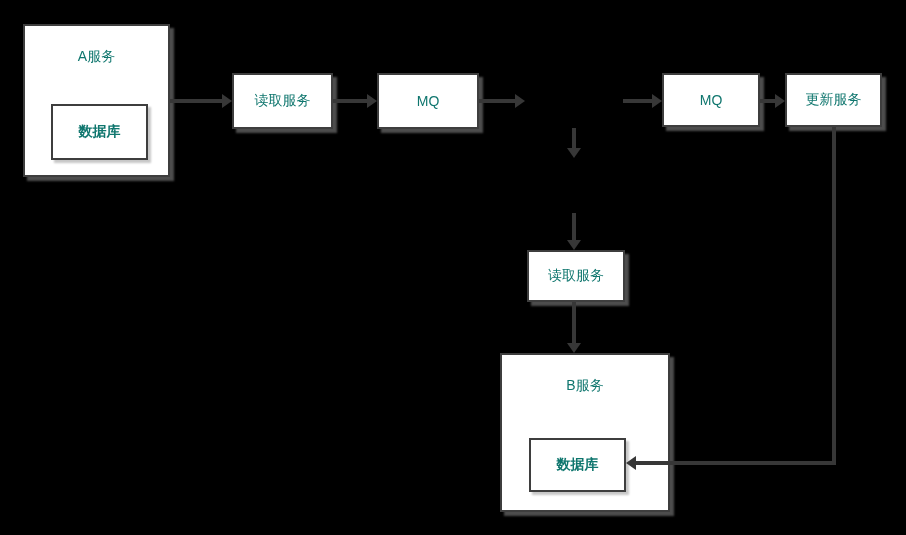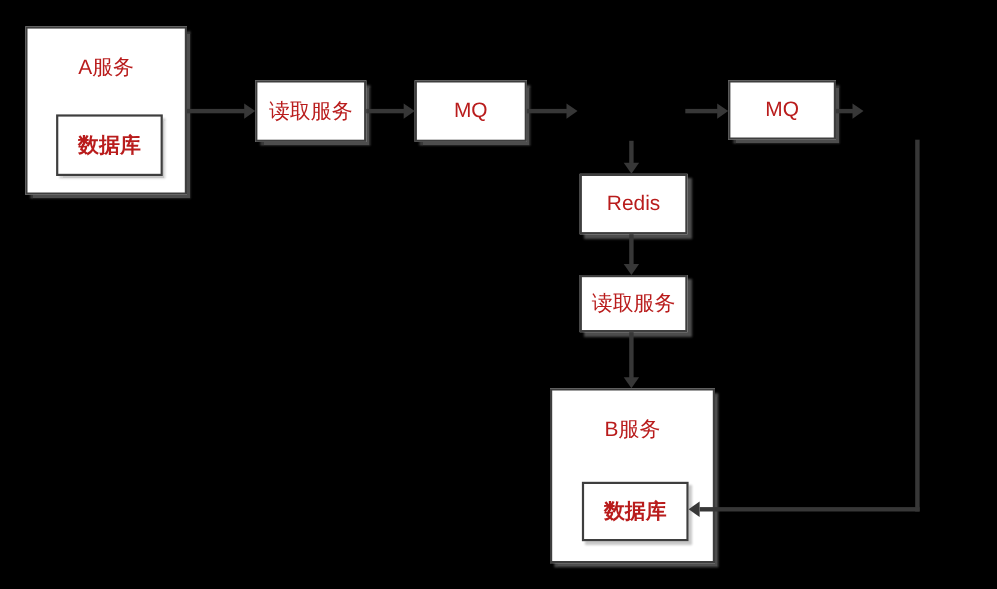--- a/index.html
+++ b/index.html
@@ -16,22 +16,22 @@
 
   
   .node {
     position: absolute;
     background: #ffffff;
     border: 2px solid #3e3e3e;
     box-shadow: 4px 4px 2px rgba(140,140,140,0.55);
     display: flex;
     align-items: center;
     justify-content: center;
-    color: #b91c1c;
-    font-size: 19px;
+    color: #0f766e;
+    font-size: 14px;
     z-index: 2;
   }
   .node.container {
     align-items: flex-start;
     z-index: 1;
   }
   .node.container .node-label {
     margin-top: 22px;
   }
   .node.inner {
@@ -76,29 +76,29 @@
 
   <div class="node" style="left:232px; top:73px; width:101px; height:56px;">
     <span>读取服务</span>
   </div>
   <div class="node" style="left:377px; top:73px; width:102px; height:56px;">
     <span>MQ</span>
   </div>
   <div class="node" style="left:662px; top:73px; width:98px; height:54px;">
     <span>MQ</span>
   </div>
+  <div class="node" style="left:785px; top:73px; width:97px; height:54px;">
+    <span>更新服务</span>
+  </div>
 
-  <div class="node" style="left:527px; top:158px; width:98px; height:55px;">
-    <span>Redis</span>
-  </div>
   <div class="node" style="left:527px; top:250px; width:98px; height:52px;">
     <span>读取服务</span>
   </div>
 
-  <div class="node container" style="left:500px; top:353px; width:150px; height:159px;text-align:center;">
+  <div class="node container" style="left:500px; top:353px; width:170px; height:159px;text-align:center;">
     <span class="node-label">B服务</span>
   </div>
   <div class="node inner" style="left:529px; top:438px; width:97px; height:54px;">
     <span>数据库</span>
   </div>
 
   <div class="hline" style="left:170px; top:99px; width:53px;"></div>
   <div class="arrow right" style="left:222px; top:94px;"></div>
 
   <div class="hline" style="left:333px; top:99px; width:35px;"></div>

